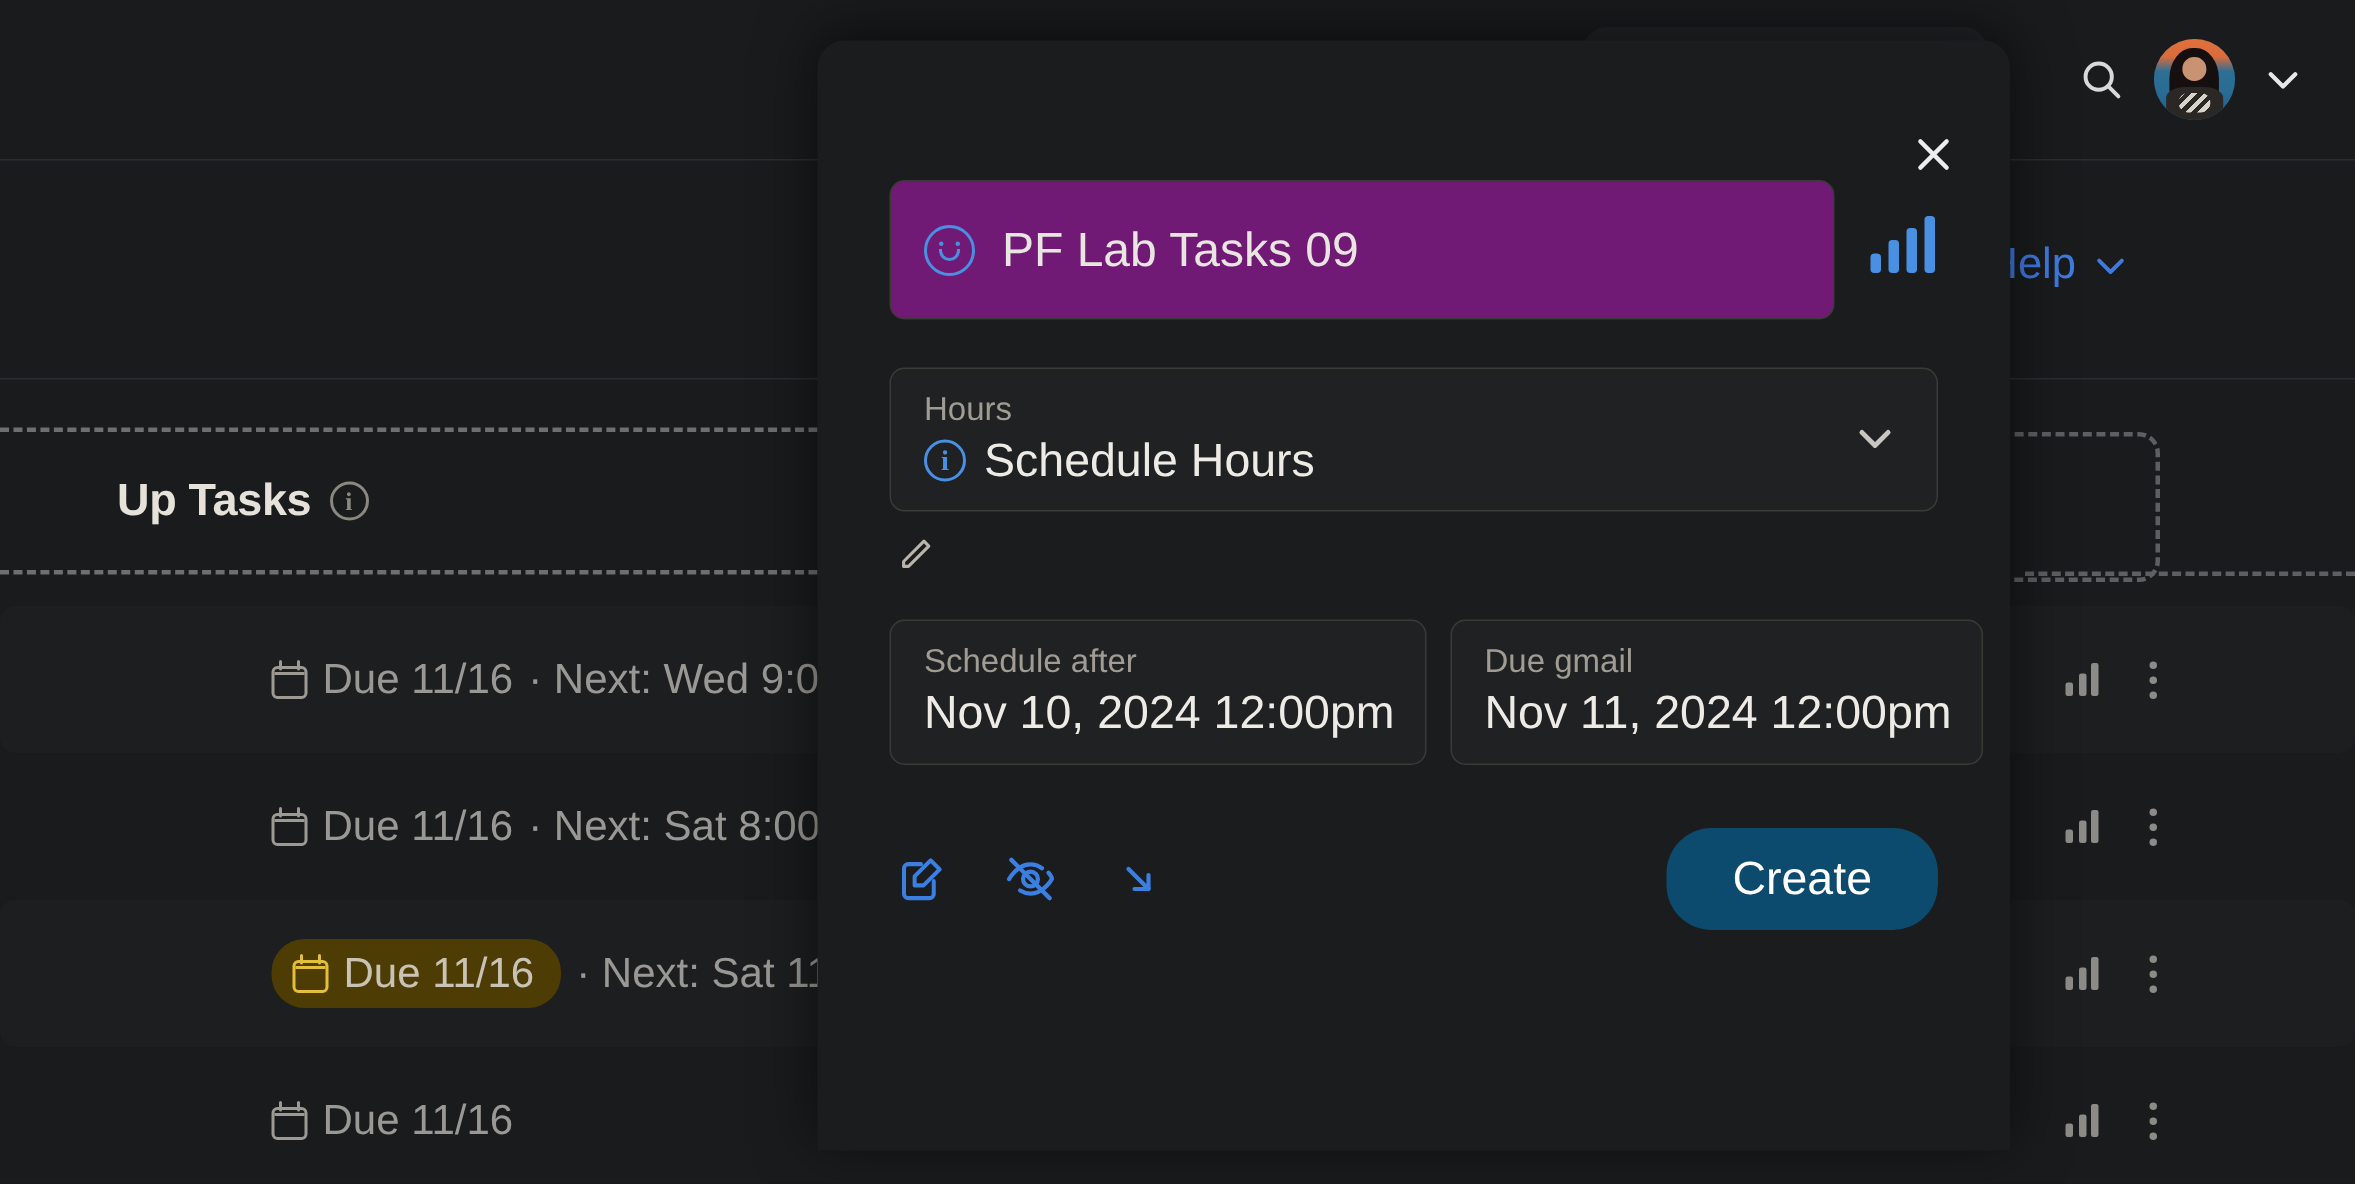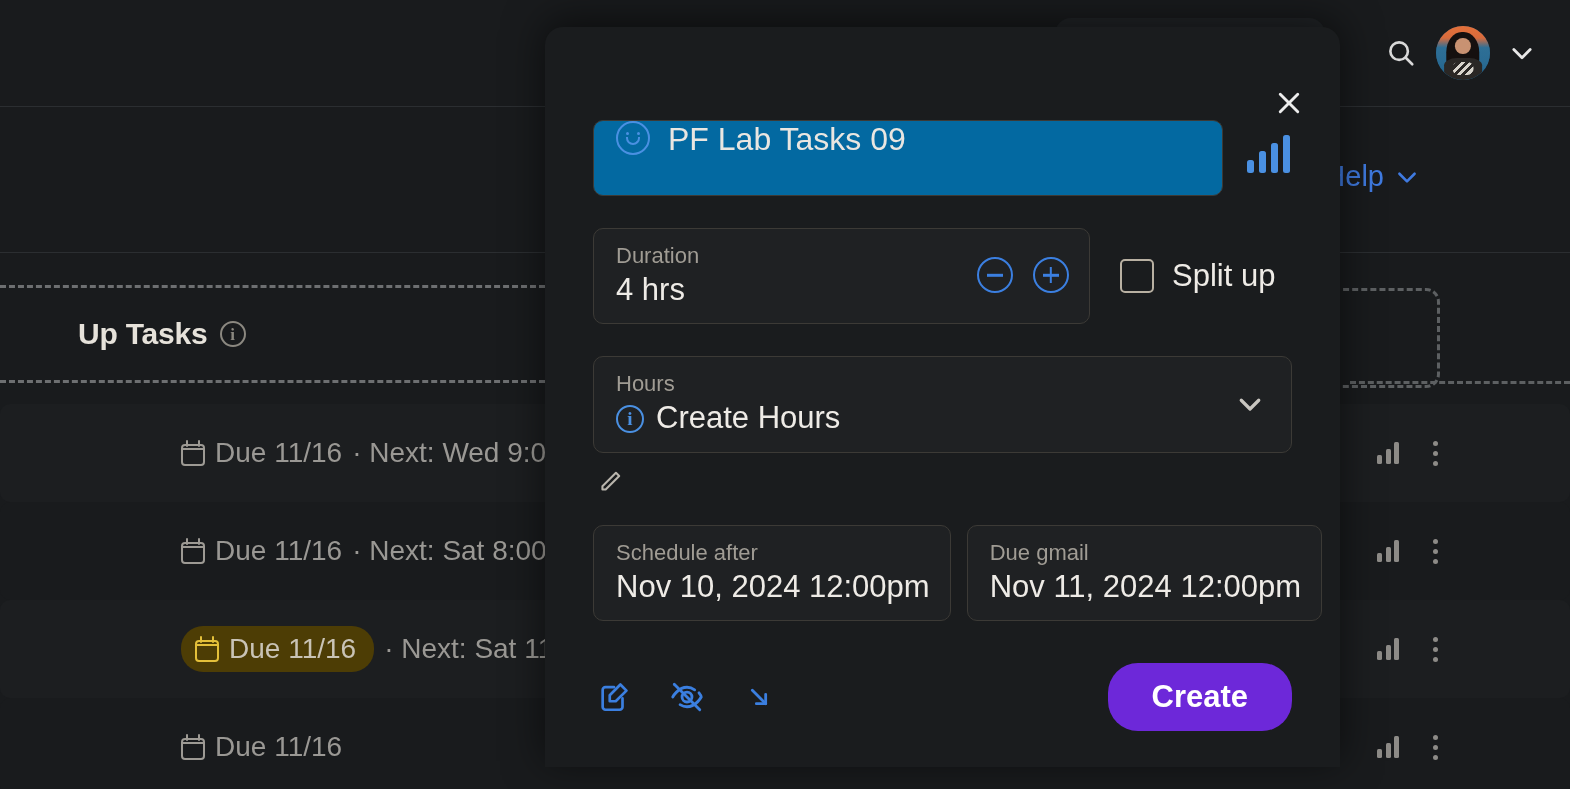--- a/index.html
+++ b/index.html
@@ -87,22 +87,22 @@
   .modal { position:absolute; left:545px; top:27px; width:795px; height:740px;
       background:#1a1c1e; border-radius:18px 18px 0 0;
       box-shadow:0 -6px 40px rgba(0,0,0,.55); }
 
   .modal-close { position:absolute; right:30px; top:55px; width:42px; height:42px;
       display:flex; align-items:center; justify-content:center; cursor:pointer; color:#ededed; }
 
   .modal-body { position:absolute; left:0; top:0; width:795px; padding:93px 48px 0 48px; }
 
   .title-row { display:flex; align-items:center; gap:22px; }
-  .title-input { flex:1; height:76px; background:#0369a1; border:1.5px solid #3c3a36;
-      border-radius:10px; display:flex; align-items:flex-start; gap:18px; padding:0 22px; cursor:text; }
+  .title-input { flex:1; height:93px; background:#701a75; border:1.5px solid #3c3a36;
+      border-radius:10px; display:flex; align-items:center; gap:18px; padding:0 22px; cursor:text; }
   .smiley { width:34px; height:34px; border:2.6px solid #4a90e2; border-radius:50%; position:relative; flex:none; }
   .smiley .e { position:absolute; top:9px; width:3.4px; height:3.4px; border-radius:50%; background:#4a90e2; }
   .smiley .e.l { left:8px; }
   .smiley .e.r { right:8px; }
   .smiley .m { position:absolute; left:7.5px; top:14px; width:14px; height:8px;
       border:0 solid #4a90e2; border-bottom-width:2.6px; border-left-width:2.6px; border-right-width:2.6px;
       border-radius:0 0 12px 12px; }
   .title-text { font-size:32px; color:#e9e6e1; white-space:nowrap; overflow:hidden; }
 
   .prio-bars { display:flex; align-items:flex-end; gap:5px; height:38px; cursor:pointer; padding:4px 2px; }
@@ -142,23 +142,23 @@
   .sched-note { display:flex; align-items:center; gap:16px; margin-top:16px; padding-left:4px; }
   .sched-note .txt { font-size:26px; color:#d6d2cb; white-space:nowrap; }
   .pencil { color:#b9b5ad; display:flex; align-items:center; cursor:pointer; }
 
   .dates-row { display:flex; gap:16px; margin-top:30px; }
   .date-box { width:369px; }
 
   .actions { display:flex; align-items:center; margin-top:42px; padding-left:4px; }
   .act-icons { display:flex; align-items:center; gap:38px; }
   .act-ico { color:#3b7fe0; display:flex; align-items:center; justify-content:center; cursor:pointer; }
-  .create-btn { margin-left:auto; background:#6d28d9; color:#ffffff; font-size:31px;
+  .create-btn { margin-left:auto; background:#0c4a6e; color:#ffffff; font-size:31px;
       border:none; border-radius:30px; padding:16px 44px; cursor:pointer;
-      font-family:"Liberation Sans", sans-serif;font-weight:bold; }
+      font-family:"Liberation Sans", sans-serif; }
 </style>
 </head>
 <body>
 
 <div id="root">
 
   <div class="bg-layer">
 
     <div class="hdr-divider-1"></div>
     <div class="hdr-divider-2"></div>
@@ -334,43 +334,27 @@
           <span class="title-text">PF Lab Tasks 09</span>
         </div>
         <span class="prio-bars">
           <i></i>
             <i></i>
             <i></i>
             <i></i>
         </span>
       </div>
 
-      <div class="dur-row">
-        <div class="field-box dur-box">
-          <div class="lv">
-            <div class="field-label">Duration</div>
-            <div class="field-value">4 hrs</div>
-          </div>
-          <div class="step-btns">
-            <span class="step minus"></span>
-            <span class="step plus"></span>
-          </div>
-        </div>
-        <div class="split-wrap">
-          <span class="split-box"></span>
-          <span class="split-label">Split up</span>
-        </div>
-      </div>
 
       <div class="field-box hours-box">
         <div class="lv">
           <div class="field-label">Hours</div>
           <div class="hours-val">
             <span class="info-blue">i</span>
-            <span class="field-value">Create Hours</span>
+            <span class="field-value">Schedule Hours</span>
           </div>
         </div>
         <span class="chev-dn">
           <svg width="30" height="30" viewBox="0 0 24 24" fill="none" stroke="#c9c6c0" stroke-width="2.6" stroke-linecap="round" stroke-linejoin="round">
             <polyline points="5,9 12,16 19,9"></polyline>
           </svg>
         </span>
       </div>
 
       <div class="sched-note">

